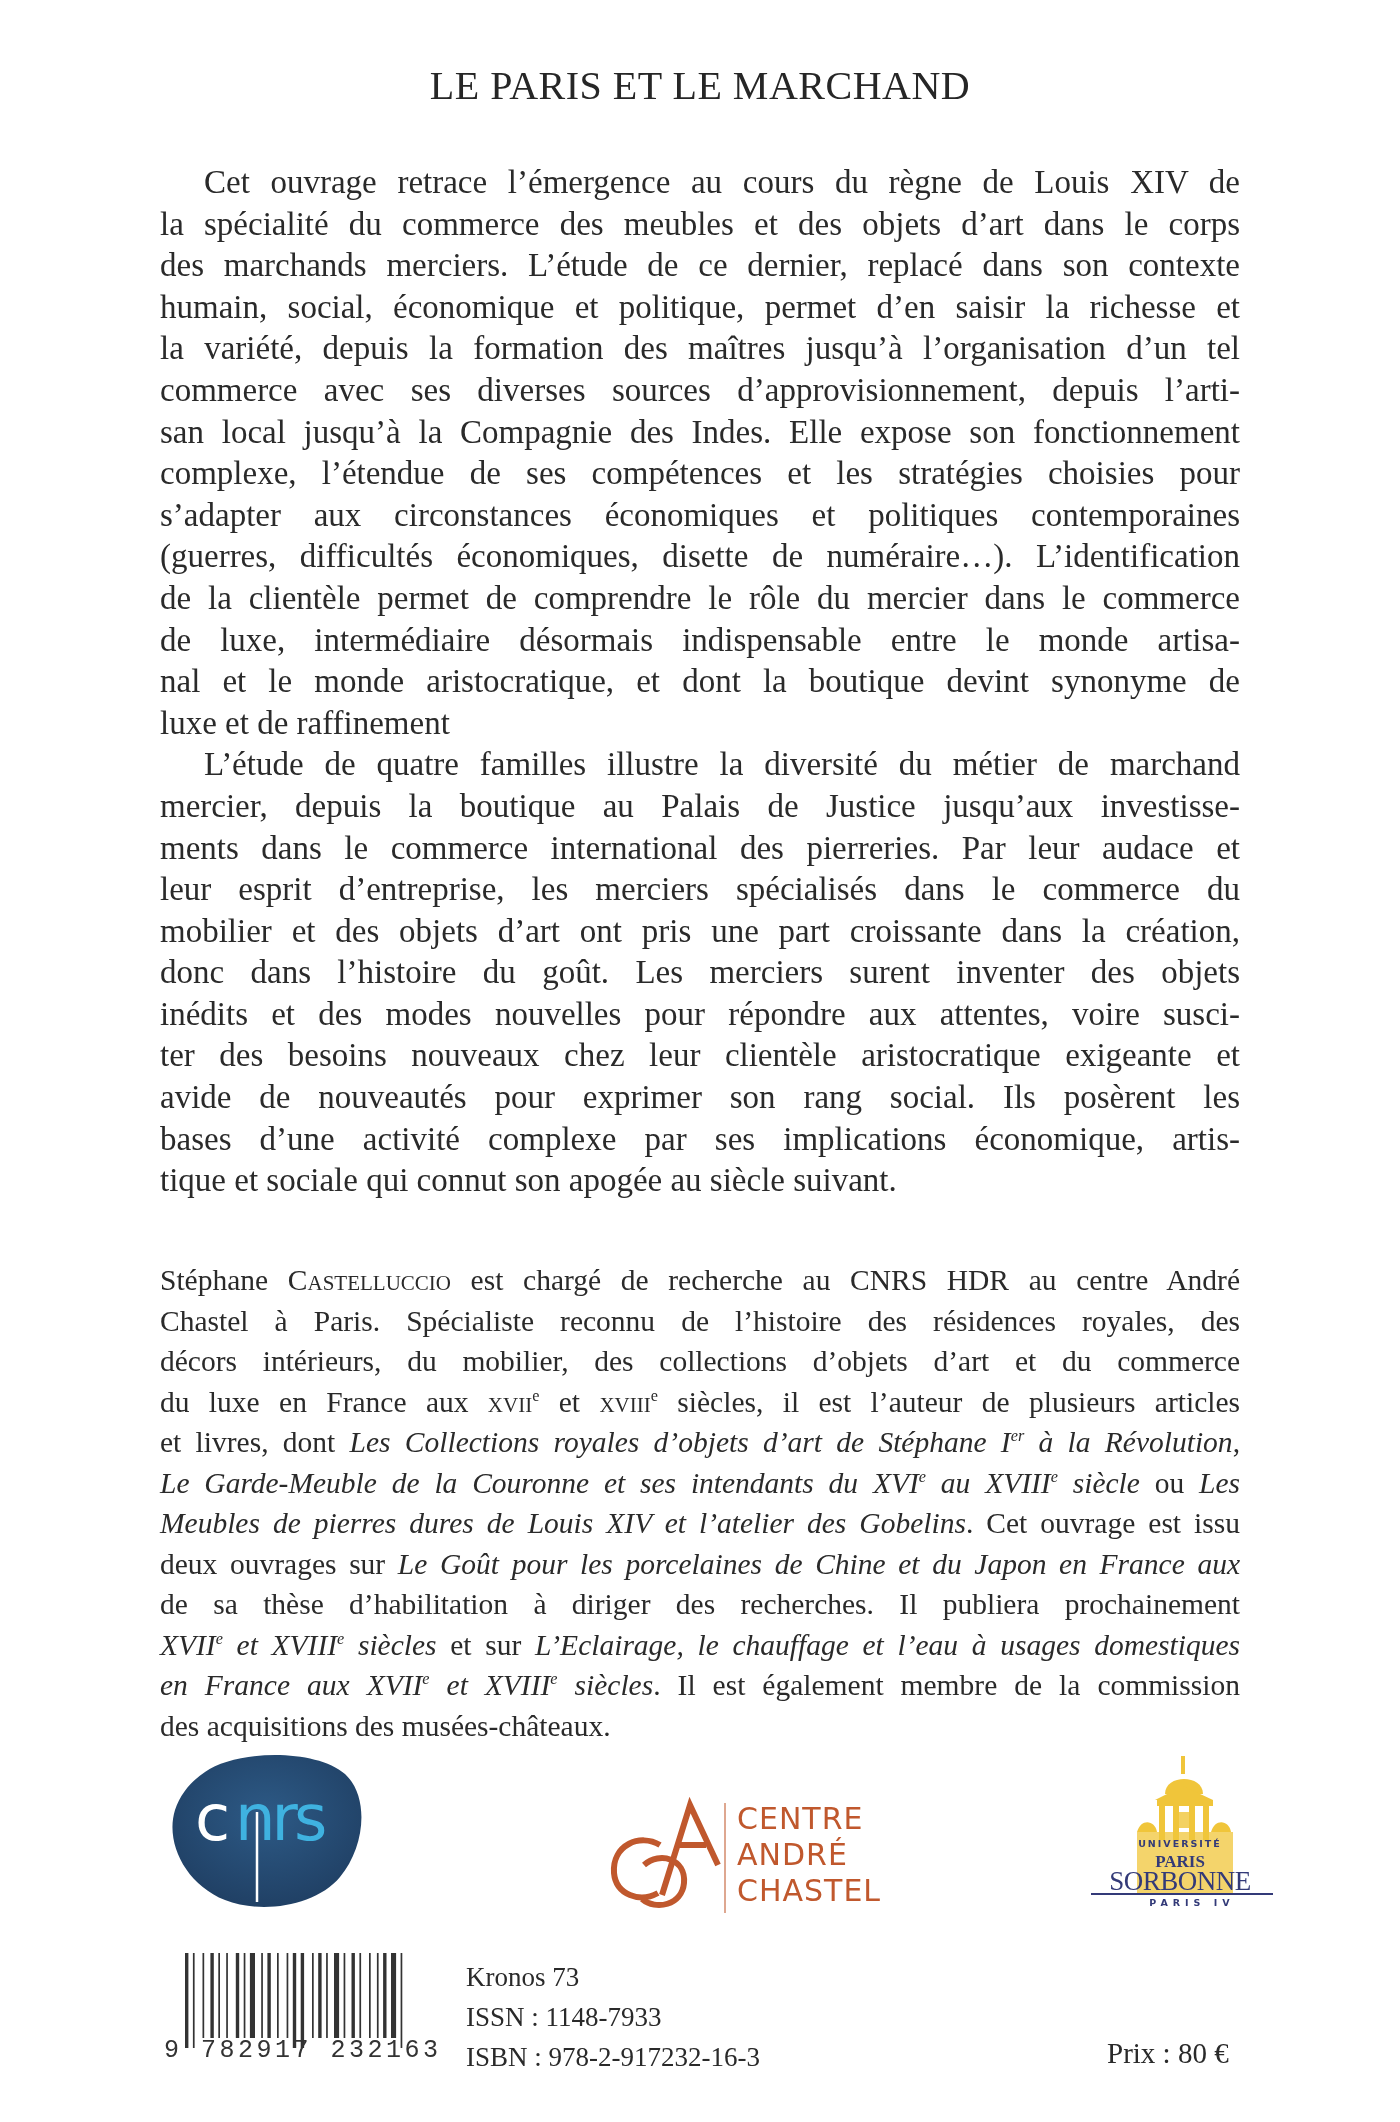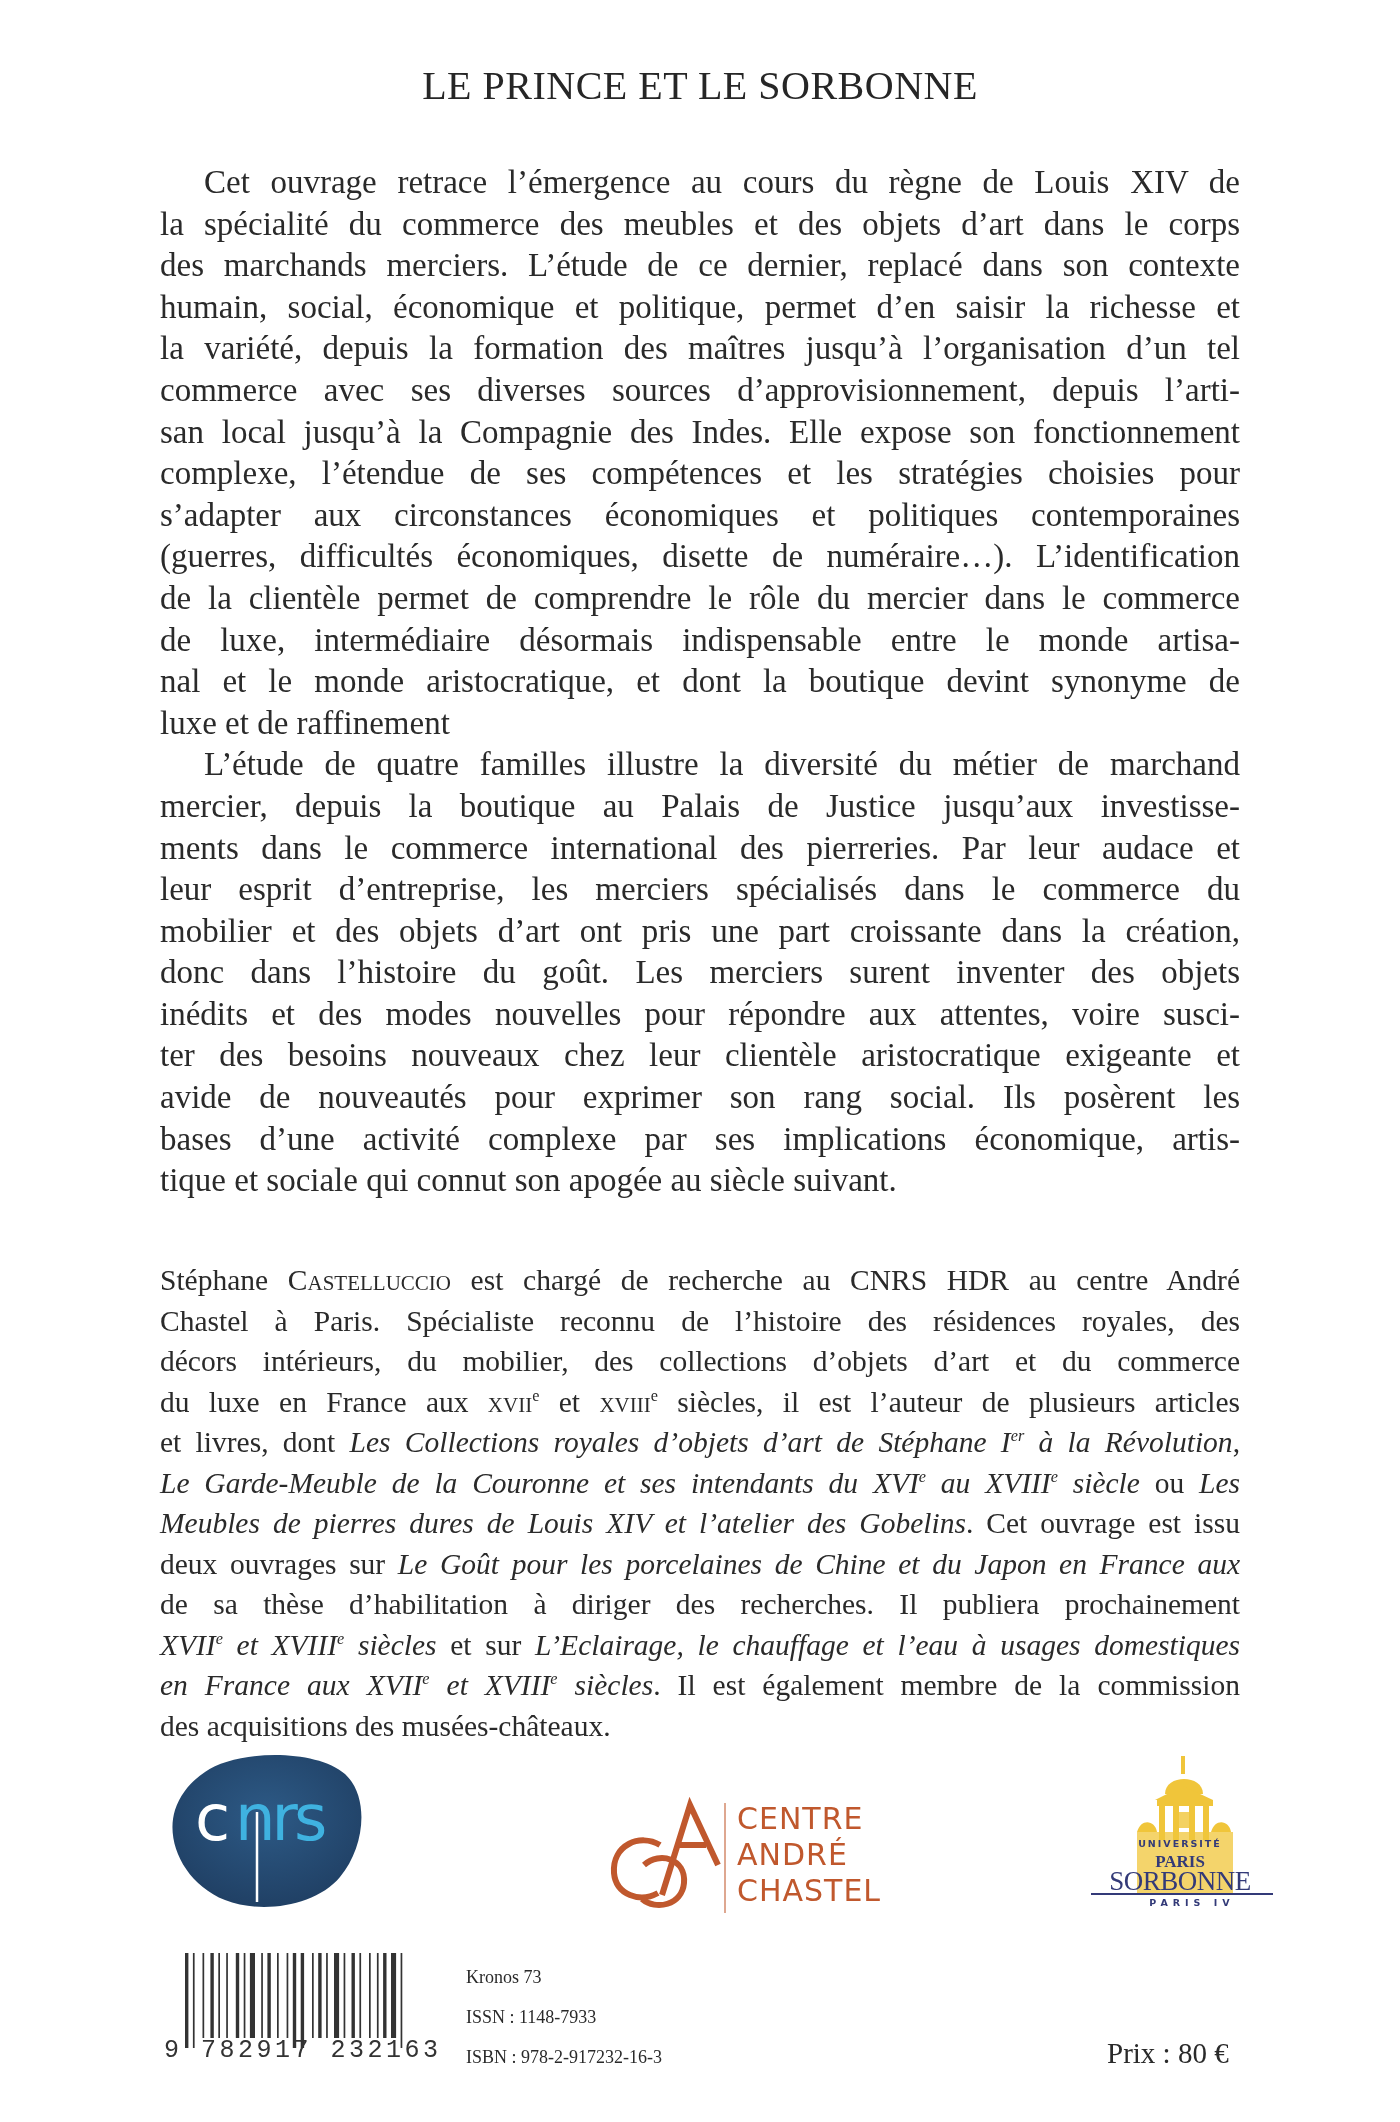--- a/index.html
+++ b/index.html
@@ -61,28 +61,28 @@
     }
 
     
     .barcode { position: absolute; left: 185px; top: 1953px; width: 250px; height: 95px; }
     .barcode-digits {
       position: absolute; left: 164px; top: 2036px; width: 270px;
       font-family: "Liberation Mono", "DejaVu Sans Mono", monospace; font-size: 25px;
       color: #333; letter-spacing: 3.5px; white-space: pre;
     }
 
-    .info { position: absolute; left: 466px; top: 1957px; font-size: 18px; color: #2a2a2a; }
+    .info { position: absolute; left: 466px; top: 1957px; font-size: 27px; color: #2a2a2a; }
     .info div { height: 40px; line-height: 40px; }
     .price { position: absolute; left: 1107px; top: 2037px; font-size: 29px; color: #2a2a2a; }
   </style>
 </head>
 <body>
 
-<div class="title">LE PRINCE ET LE SORBONNE</div>
+<div class="title">LE PARIS ET LE MARCHAND</div>
 
 <div class="block" id="summary">
   <div id="p1">
       <span class="line indent">Cet ouvrage retrace l’émergence au cours du règne de Louis XIV de</span>
       <span class="line">la spécialité du commerce des meubles et des objets d’art dans le corps</span>
       <span class="line">des marchands merciers. L’étude de ce dernier, replacé dans son contexte</span>
       <span class="line">humain, social, économique et politique, permet d’en saisir la richesse et</span>
       <span class="line">la variété, depuis la formation des maîtres jusqu’à l’organisation d’un tel</span>
       <span class="line">commerce avec ses diverses sources d’approvisionnement, depuis l’arti-</span>
       <span class="line">san local jusqu’à la Compagnie des Indes. Elle expose son fonctionnement</span>

